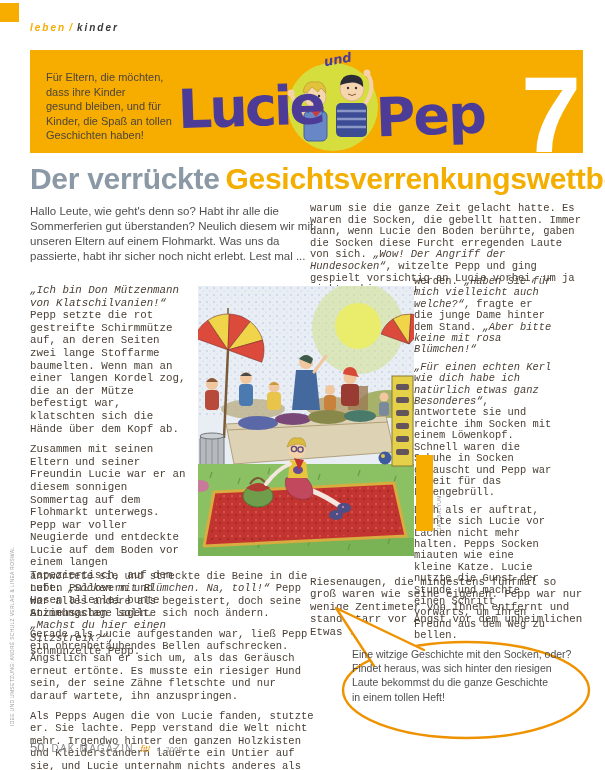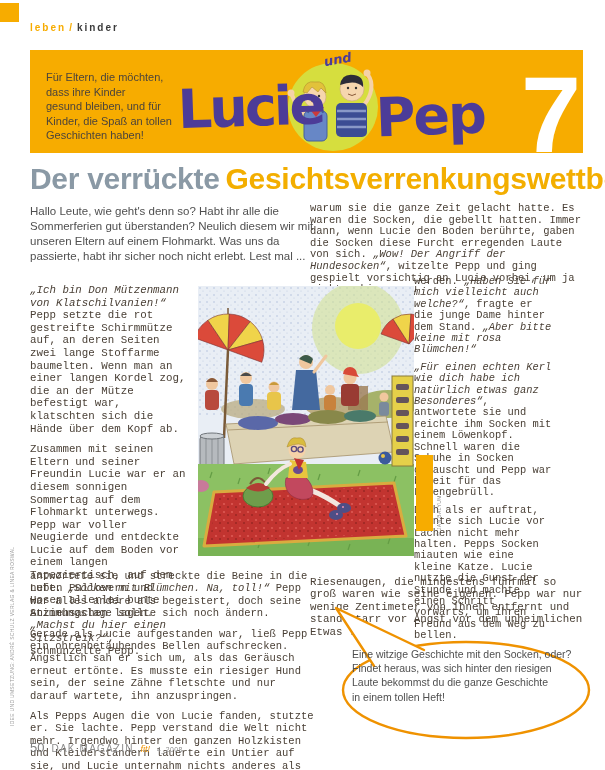--- a/index.html
+++ b/index.html
@@ -10,21 +10,21 @@
     --body:#4A4036;
     --gray:#4F4F4F;
   }
   html,body{margin:0;padding:0;background:#fff;}
   .page{position:relative;width:605px;height:770px;background:#fff;overflow:hidden;
         font-family:"Liberation Sans",sans-serif;}
   .abs{position:absolute;}
 
   
   .corner{left:0;top:3px;width:19px;height:19px;background:var(--orange);}
-  .section-label{left:30px;top:22px;font-size:10px;font-weight:bold;letter-spacing:2px;}
+  .section-label{left:30px;top:22px;font-size:10px;font-weight:bold;letter-spacing:2px;font-style:italic;}
   .section-label .p1{color:var(--orange);}
   .section-label .sep{color:var(--orange);margin:0 3px;}
   .section-label .p2{color:#3A3A3A;}
 
   
   .banner{left:30px;top:50px;width:553px;height:103px;background:var(--orange);}
   .tagline{left:16px;top:20px;width:180px;font-size:11px;line-height:14.5px;
            color:#4C443A;white-space:pre-line;}
   .logo-svg{left:146px;top:1px;width:312px;height:104px;}
   .seven{right:2px;bottom:-5px;font-size:108px;line-height:0.8;font-weight:bold;color:#fff;}

